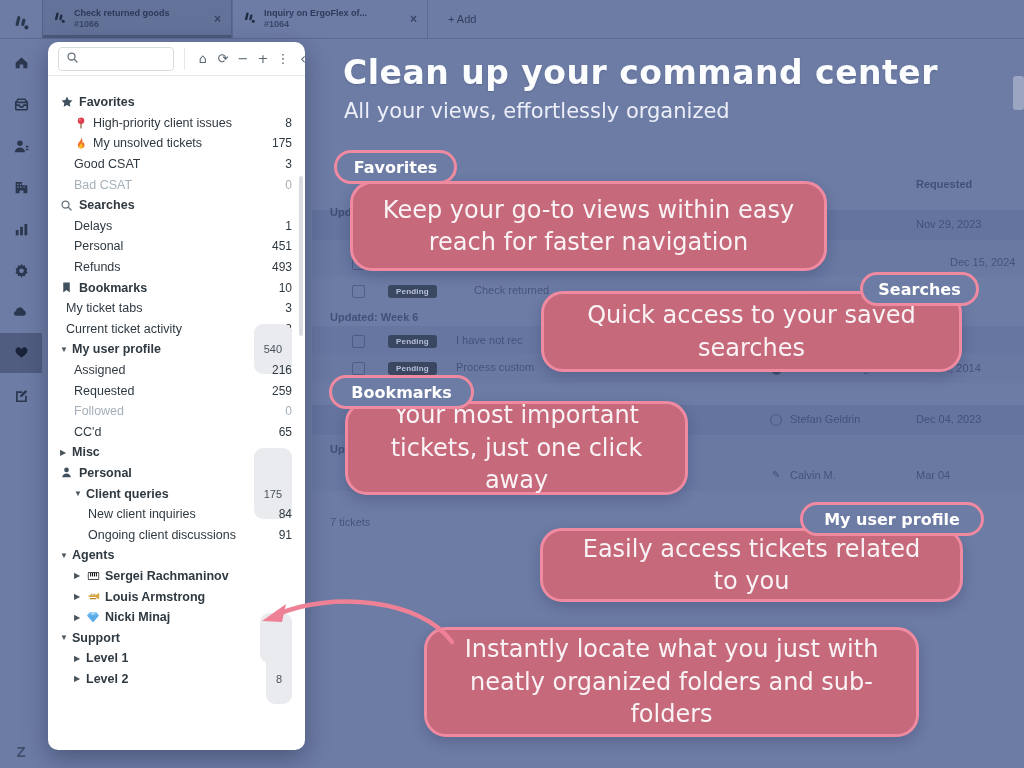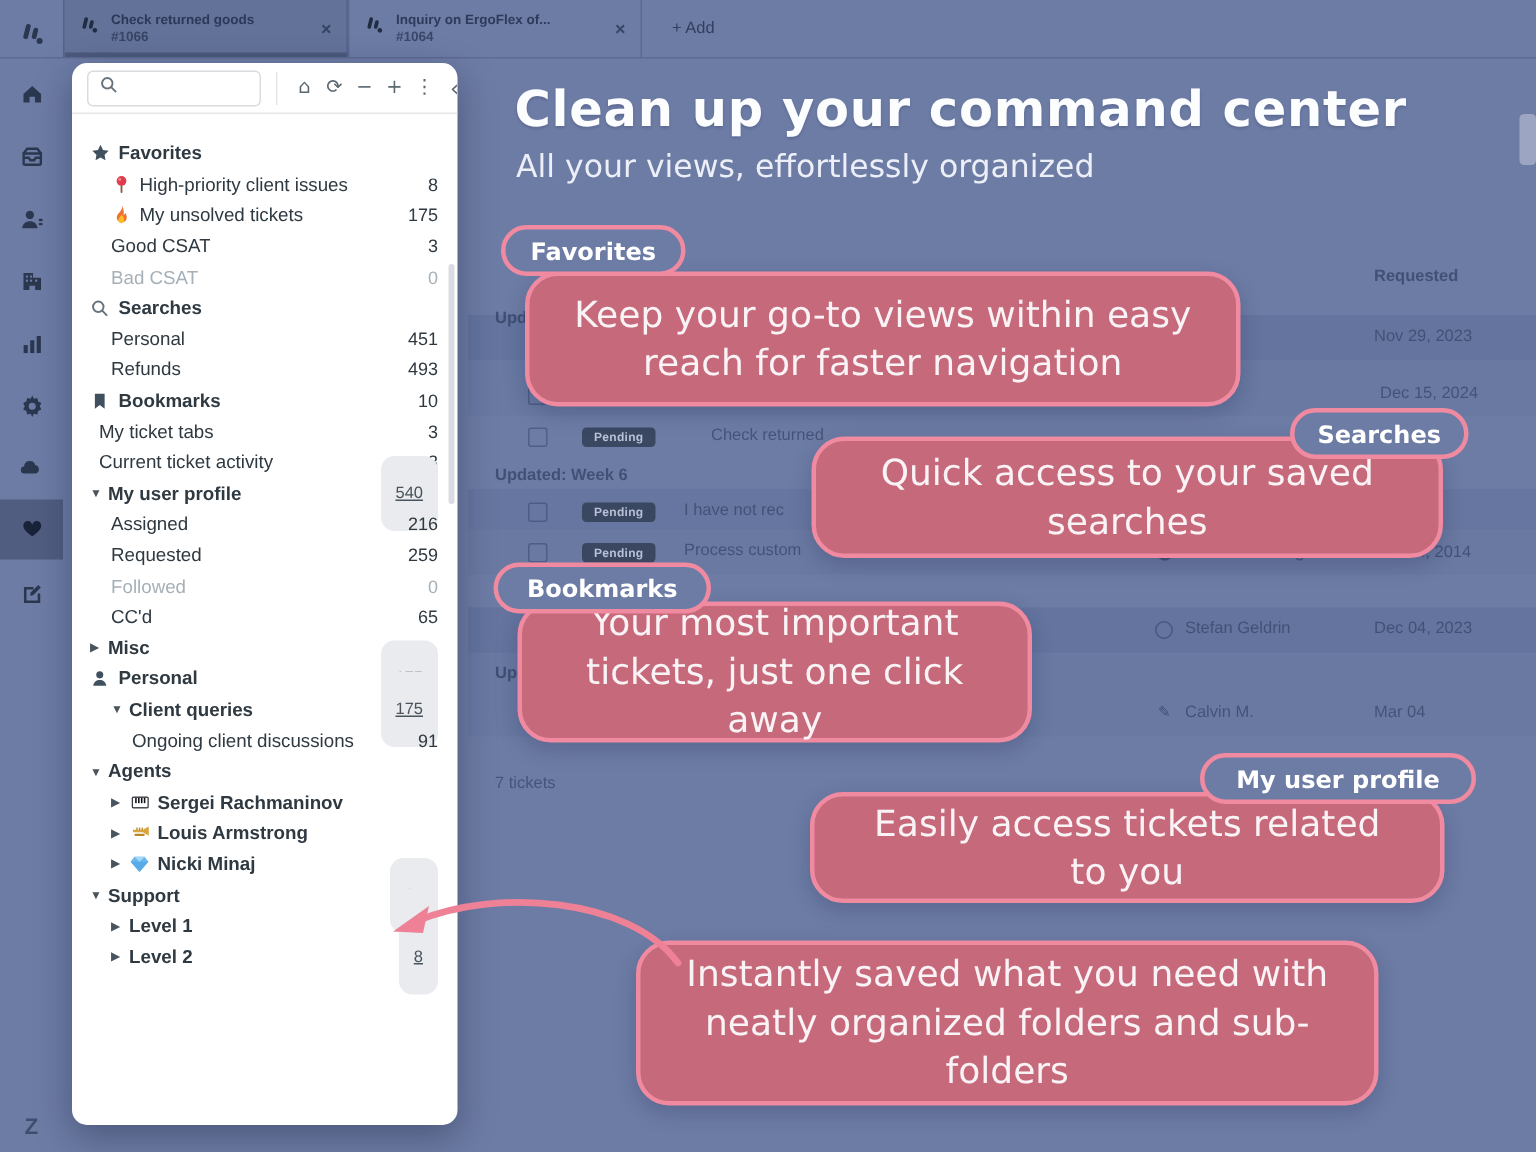--- a/index.html
+++ b/index.html
@@ -60,21 +60,21 @@
   .row{height:20.6px;display:flex;align-items:center;padding-right:13px;
        box-sizing:border-box;font-size:12.5px;color:#2f3941;cursor:pointer;white-space:nowrap;}
   .row .exp{width:12px;font-size:8px;color:#49545c;flex:0 0 12px;}
   .row .ic{width:19px;flex:0 0 19px;display:flex;align-items:center;}
   .row .lbl{overflow:hidden;text-overflow:ellipsis;}
   .row.bold .lbl{font-weight:bold;}
   .row.muted .lbl,.row.muted .cnt{color:#a6b0b8;}
   .row .sp{flex:1;}
   .row .cnt{font-size:12px;color:#2f3941;}
   .row .pillc{font-size:11px;color:#49545c;background:#e9ebee;border-radius:9px;
-              padding:19px 10px;text-decoration:underline;}
+              padding:19px 10px;}
   .p-scroll{position:absolute;right:2px;top:100px;width:4px;height:160px;
             background:#d9dde1;border-radius:2px;}
 
   
   .hero-title{position:absolute;left:343px;top:53px;font-family:"DejaVu Sans",sans-serif;
               font-size:33px;font-weight:bold;color:#fcfdff;letter-spacing:.5px;
               text-shadow:0 1px 2px rgba(20,25,60,.18);}
   .hero-sub{position:absolute;left:344px;top:99px;font-family:"DejaVu Sans",sans-serif;
             font-size:21px;color:#eceff7;}
 
@@ -107,21 +107,21 @@
       <div class="g-check" style="left: 352px; top: 285px;"></div>
       <div class="g-check" style="left: 352px; top: 335px;"></div>
       <div class="g-check" style="left: 352px; top: 362px;"></div>
       <div class="g-badge" style="left: 388px; top: 254px;">Pending</div>
       <div class="g-badge" style="left: 388px; top: 285px;">Pending</div>
       <div class="g-badge" style="left: 388px; top: 335px;">Pending</div>
       <div class="g-badge" style="left: 388px; top: 362px;">Pending</div>
       <div class="g-text b" style="left: 916px; top: 178px;">Requested</div>
       <div class="g-text b" style="left: 330px; top: 206px;">Updated:</div>
       <div class="g-text" style="left: 916px; top: 218px;">Nov 29, 2023</div>
-      <div class="g-text" style="left: 920px; top: 256px; text-align: right;">Dec 15, 2024</div>
+      <div class="g-text" style="left: 950px; top: 256px; text-align: right;">Dec 15, 2024</div>
       <div class="g-text" style="left: 456px; top: 284px; margin-left: 18px;">Check returned</div>
       <div class="g-text b" style="left: 330px; top: 311px;">Updated: Week 6</div>
       <div class="g-text" style="left: 456px; top: 334px;">I have not rec</div>
       <div class="g-text" style="left: 456px; top: 361px;">Process custom</div>
       <div class="g-text" style="left: 790px; top: 362px;">Louis Armstrong</div>
       <div class="g-text" style="left: 916px; top: 362px;">Mar 04, 2014</div>
       <div class="g-text" style="left: 790px; top: 413px;">Stefan Geldrin</div>
       <div class="g-text" style="left: 916px; top: 413px;">Dec 04, 2023</div>
       <div class="g-text b" style="left: 330px; top: 443px;">Updated:</div>
       <div class="g-text" style="left: 790px; top: 469px;">Calvin M.</div>
@@ -298,20 +298,25 @@
           <span class="ic">
             <svg width="13" height="13" viewBox="0 0 16 16">
               <circle cx="6.8" cy="6.8" r="4.3" fill="none" stroke="#68737d" stroke-width="1.6"></circle>
               <line x1="10.2" y1="10.2" x2="13.6" y2="13.6" stroke="#68737d" stroke-width="1.6" stroke-linecap="round"></line>
             </svg>
           </span>
           <span class="lbl">Searches</span>
           <span class="sp"></span>
         </div>
         <div class="row" style="padding-left: 26px;">
+          <span class="lbl">Delays</span>
+          <span class="sp"></span>
+          <span class="cnt">1</span>
+        </div>
+        <div class="row" style="padding-left: 26px;">
           <span class="lbl">Personal</span>
           <span class="sp"></span>
           <span class="cnt">451</span>
         </div>
         <div class="row" style="padding-left: 26px;">
           <span class="lbl">Refunds</span>
           <span class="sp"></span>
           <span class="cnt">493</span>
         </div>
         <div class="row bold" style="padding-left: 12px;">
@@ -374,20 +379,25 @@
           </span>
           <span class="lbl">Personal</span>
           <span class="sp"></span>
           <span class="pillc">175</span>
         </div>
         <div class="row bold" style="padding-left: 26px;">
           <span class="exp">▼</span>
           <span class="lbl">Client queries</span>
           <span class="sp"></span>
           <span class="pillc">175</span>
+        </div>
+        <div class="row" style="padding-left: 40px;">
+          <span class="lbl">New client inquiries</span>
+          <span class="sp"></span>
+          <span class="cnt">84</span>
         </div>
         <div class="row" style="padding-left: 40px;">
           <span class="lbl">Ongoing client discussions</span>
           <span class="sp"></span>
           <span class="cnt">91</span>
         </div>
         <div class="row bold" style="padding-left: 12px;">
           <span class="exp">▼</span>
           <span class="lbl">Agents</span>
           <span class="sp"></span>
@@ -466,19 +476,19 @@
 
   <div class="co-label" style="left:860px;top:272px;width:119px;height:34px;">Searches</div>
   <div class="co-body" style="left:541px;top:291px;width:421px;height:81px;">Quick access to your saved searches</div>
 
   <div class="co-label" style="left:329px;top:375px;width:145px;height:34px;">Bookmarks</div>
   <div class="co-body" style="left:345px;top:401px;width:343px;height:94px;">Your most important tickets, just one click away</div>
 
   <div class="co-label" style="left:800px;top:502px;width:184px;height:34px;">My user profile</div>
   <div class="co-body" style="left:540px;top:528px;width:423px;height:74px;">Easily access tickets related to you</div>
 
-  <div class="co-body" style="left:424px;top:627px;width:495px;height:110px;">Instantly saved what you need with neatly organized folders and sub-folders</div>
+  <div class="co-body" style="left:424px;top:627px;width:495px;height:110px;">Instantly locate what you just with neatly organized folders and sub-folders</div>
 
   <svg class="arrow-svg" style="left:252px;top:578px;" width="220" height="80" viewBox="0 0 220 80">
     <path d="M200 64 C 168 20, 78 14, 26 36" fill="none" stroke="#ee8196" stroke-width="4.5" stroke-linecap="round"></path>
     <path d="M10 43 L 34 26 L 30 44 Z" fill="#ee8196"></path>
   </svg>
 </div>
 
 </body></html>

